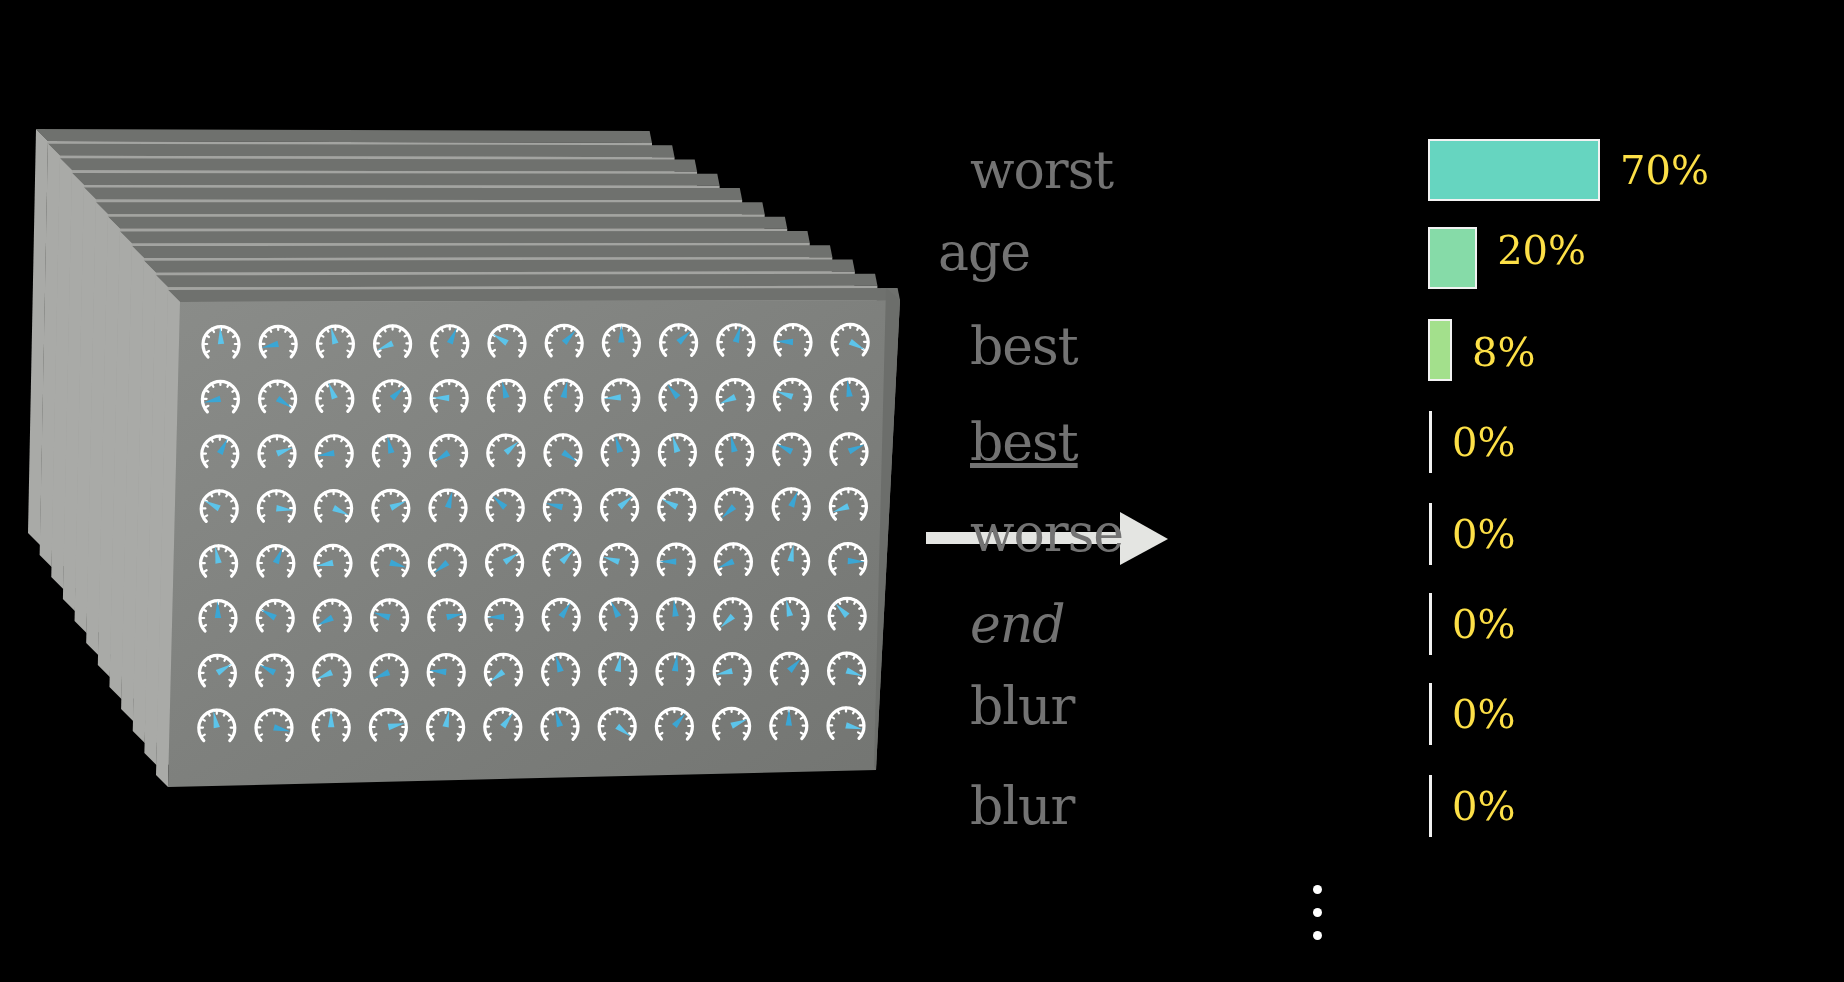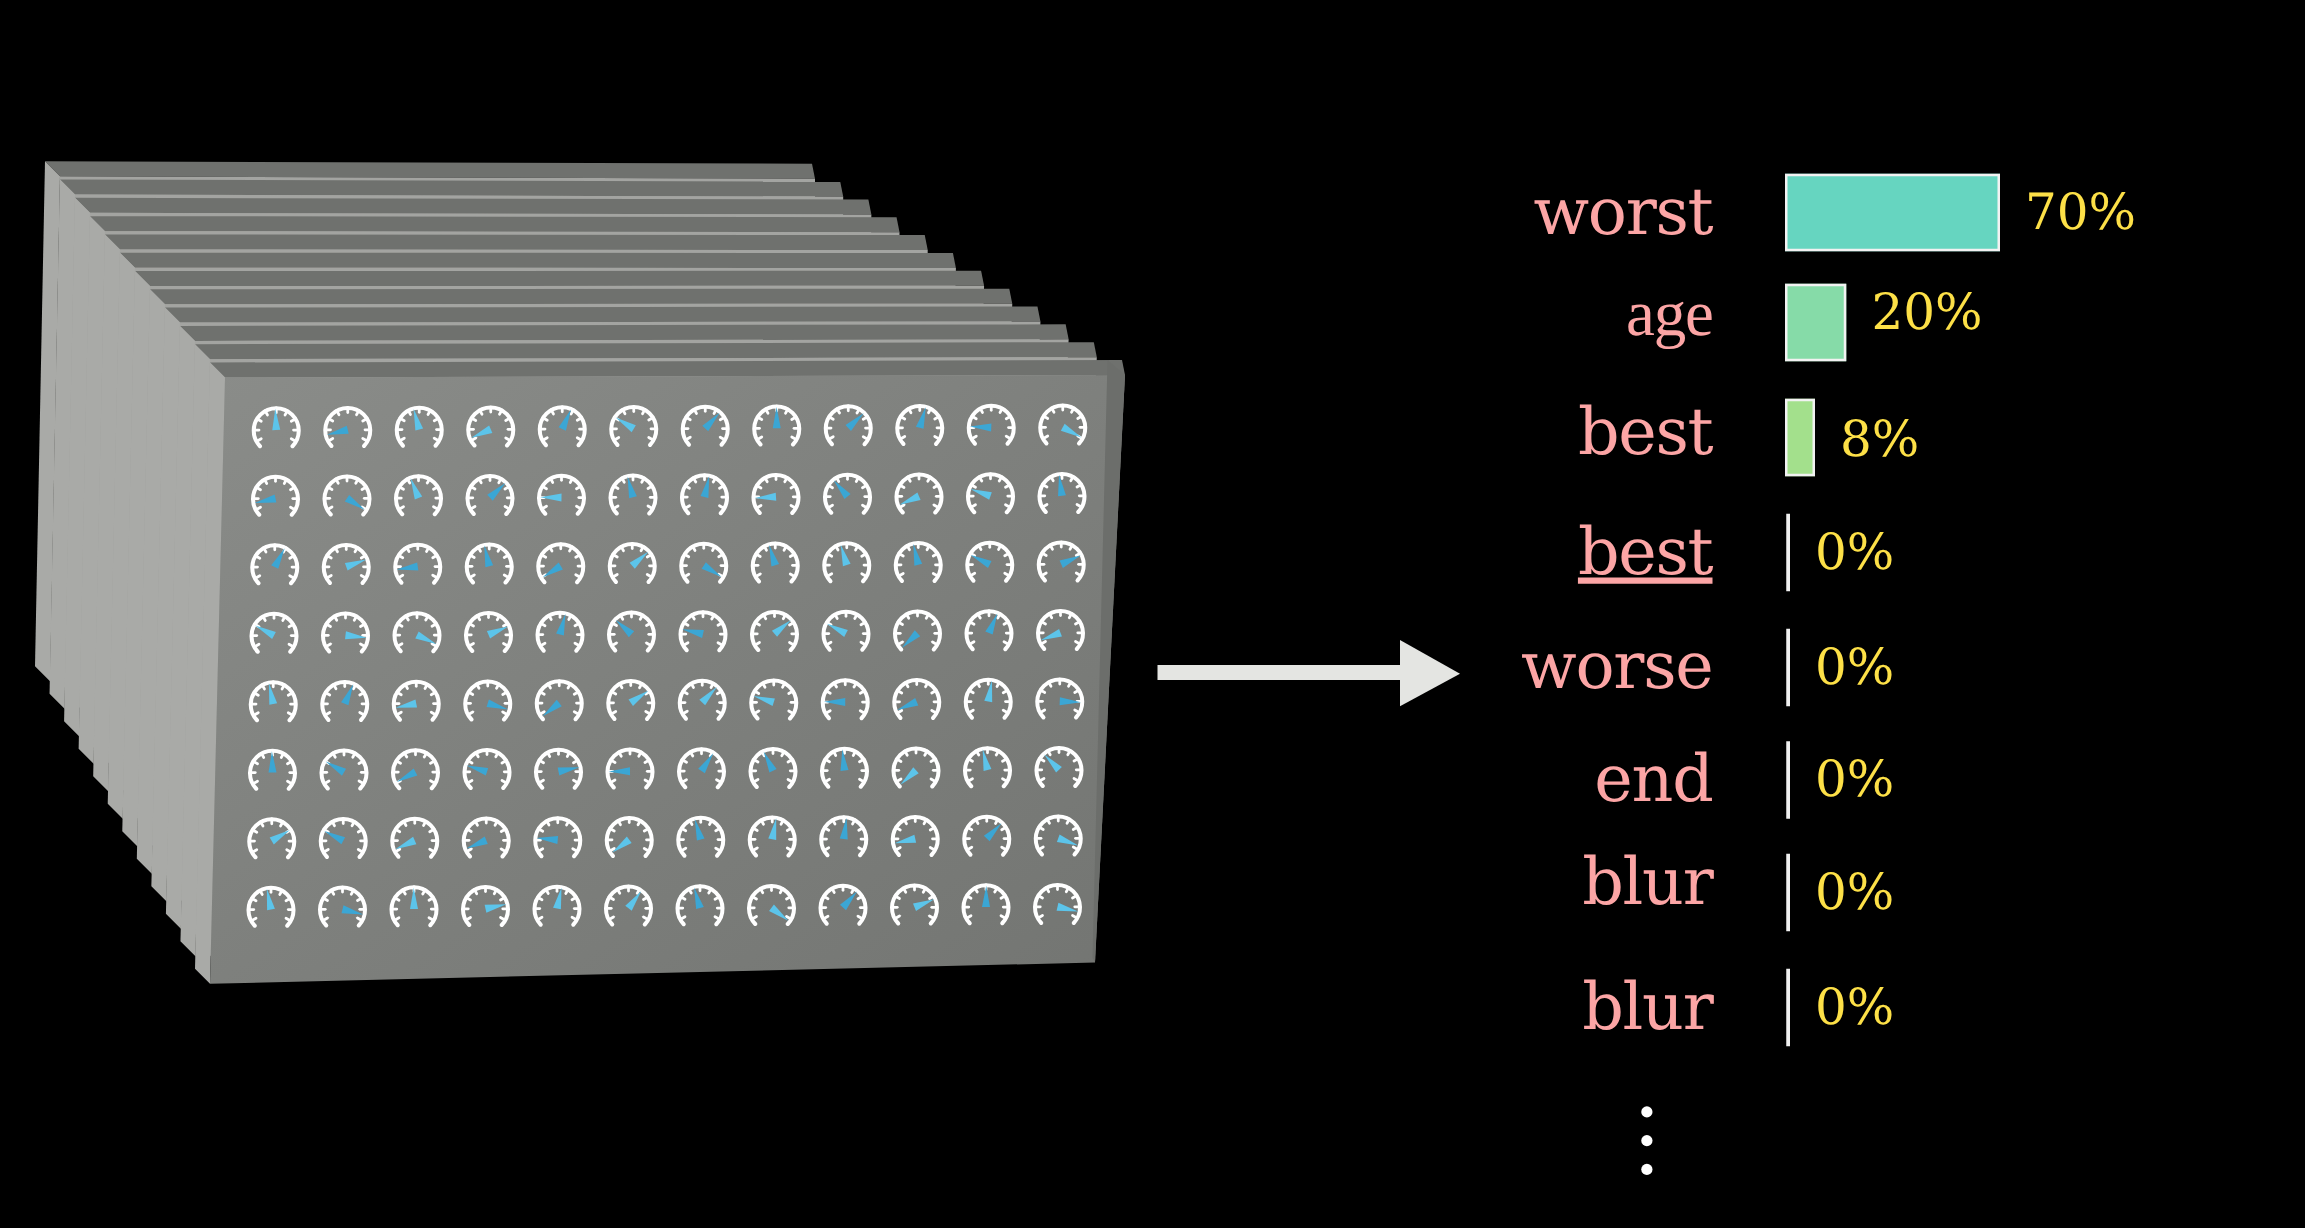--- a/index.html
+++ b/index.html
@@ -1,20 +1,20 @@
 <!DOCTYPE html>
 <html><head>
 <meta charset="utf-8">
 <style>
   html, body { margin:0; padding:0; background:#000; }
   body { width:1844px; height:982px; position:relative; overflow:hidden; font-family:"DejaVu Serif","Liberation Serif",serif; }
   #stack { position:absolute; left:0; top:0; width:1000px; height:982px; }
   #arrow { position:absolute; left:920px; top:505px; }
   .row { position:absolute; left:0; height:60px; }
-  .word { position:absolute; right:0; width:400px; text-align:right; color:#fca5a5; font-size:52px; line-height:60px; font-family:"DejaVu Serif","Liberation Serif",serif; letter-spacing:-1px; }
+  .word { position:absolute; right:0; width:400px; text-align:left; color:#737373; font-size:52px; line-height:60px; font-family:"DejaVu Serif","Liberation Serif",serif; letter-spacing:-1px; }
   .bar { position:absolute; box-sizing:border-box; border:2px solid #f2f2f2; }
   .zero-line { position:absolute; width:3px; background:#f0f0f0; }
   .pct { position:absolute; color:#fde047; font-size:40px; line-height:60px; font-family:"DejaVu Serif","Liberation Serif",serif; }
   #ellipsis { position:absolute; left:1313px; top:885px; width:10px; }
   #ellipsis .dot { width:9px; height:9px; border-radius:50%; background:#fff; margin-bottom:14px; }
 </style>
 </head>
 <body>
 
 <svg id="stack" viewBox="0 0 1000 982" xmlns="http://www.w3.org/2000/svg">
@@ -494,33 +494,33 @@
 <svg id="arrow" width="260" height="70" viewBox="0 0 260 70" xmlns="http://www.w3.org/2000/svg">
   <rect x="6" y="27" width="200" height="12" fill="#e4e5e2"></rect>
   <polygon points="200,7 248,34 200,60" fill="#e4e5e2"></polygon>
 </svg>
 
 <div id="chart">
   <div class="row" style="top:140px;">
     <span class="word" style="left:970px; width:400px;">worst</span>
   </div>
   <div class="row" style="top:222px;">
-    <span class="word" style="left:970px; width:400px;font-family:Liberation Serif, serif;">age</span>
+    <span class="word" style="left:938px; width:400px;">age</span>
   </div>
   <div class="row" style="top:316px;">
     <span class="word" style="left:970px; width:400px;">best</span>
   </div>
   <div class="row" style="top:412px;">
     <span class="word" style="left:970px; width:400px;text-decoration:underline;">best</span>
   </div>
   <div class="row" style="top:503px;">
     <span class="word" style="left:970px; width:400px;">worse</span>
   </div>
   <div class="row" style="top:594px;">
-    <span class="word" style="left:970px; width:400px;">end</span>
+    <span class="word" style="left:970px; width:400px;font-style:italic;">end</span>
   </div>
   <div class="row" style="top:676px;">
     <span class="word" style="left:970px; width:400px;">blur</span>
   </div>
   <div class="row" style="top:776px;">
     <span class="word" style="left:970px; width:400px;">blur</span>
   </div>
 
   <div id="bars">
       <div class="bar" style="left: 1428px; top: 139px; width: 172px; height: 62px; background: rgb(102, 213, 192);"></div>

